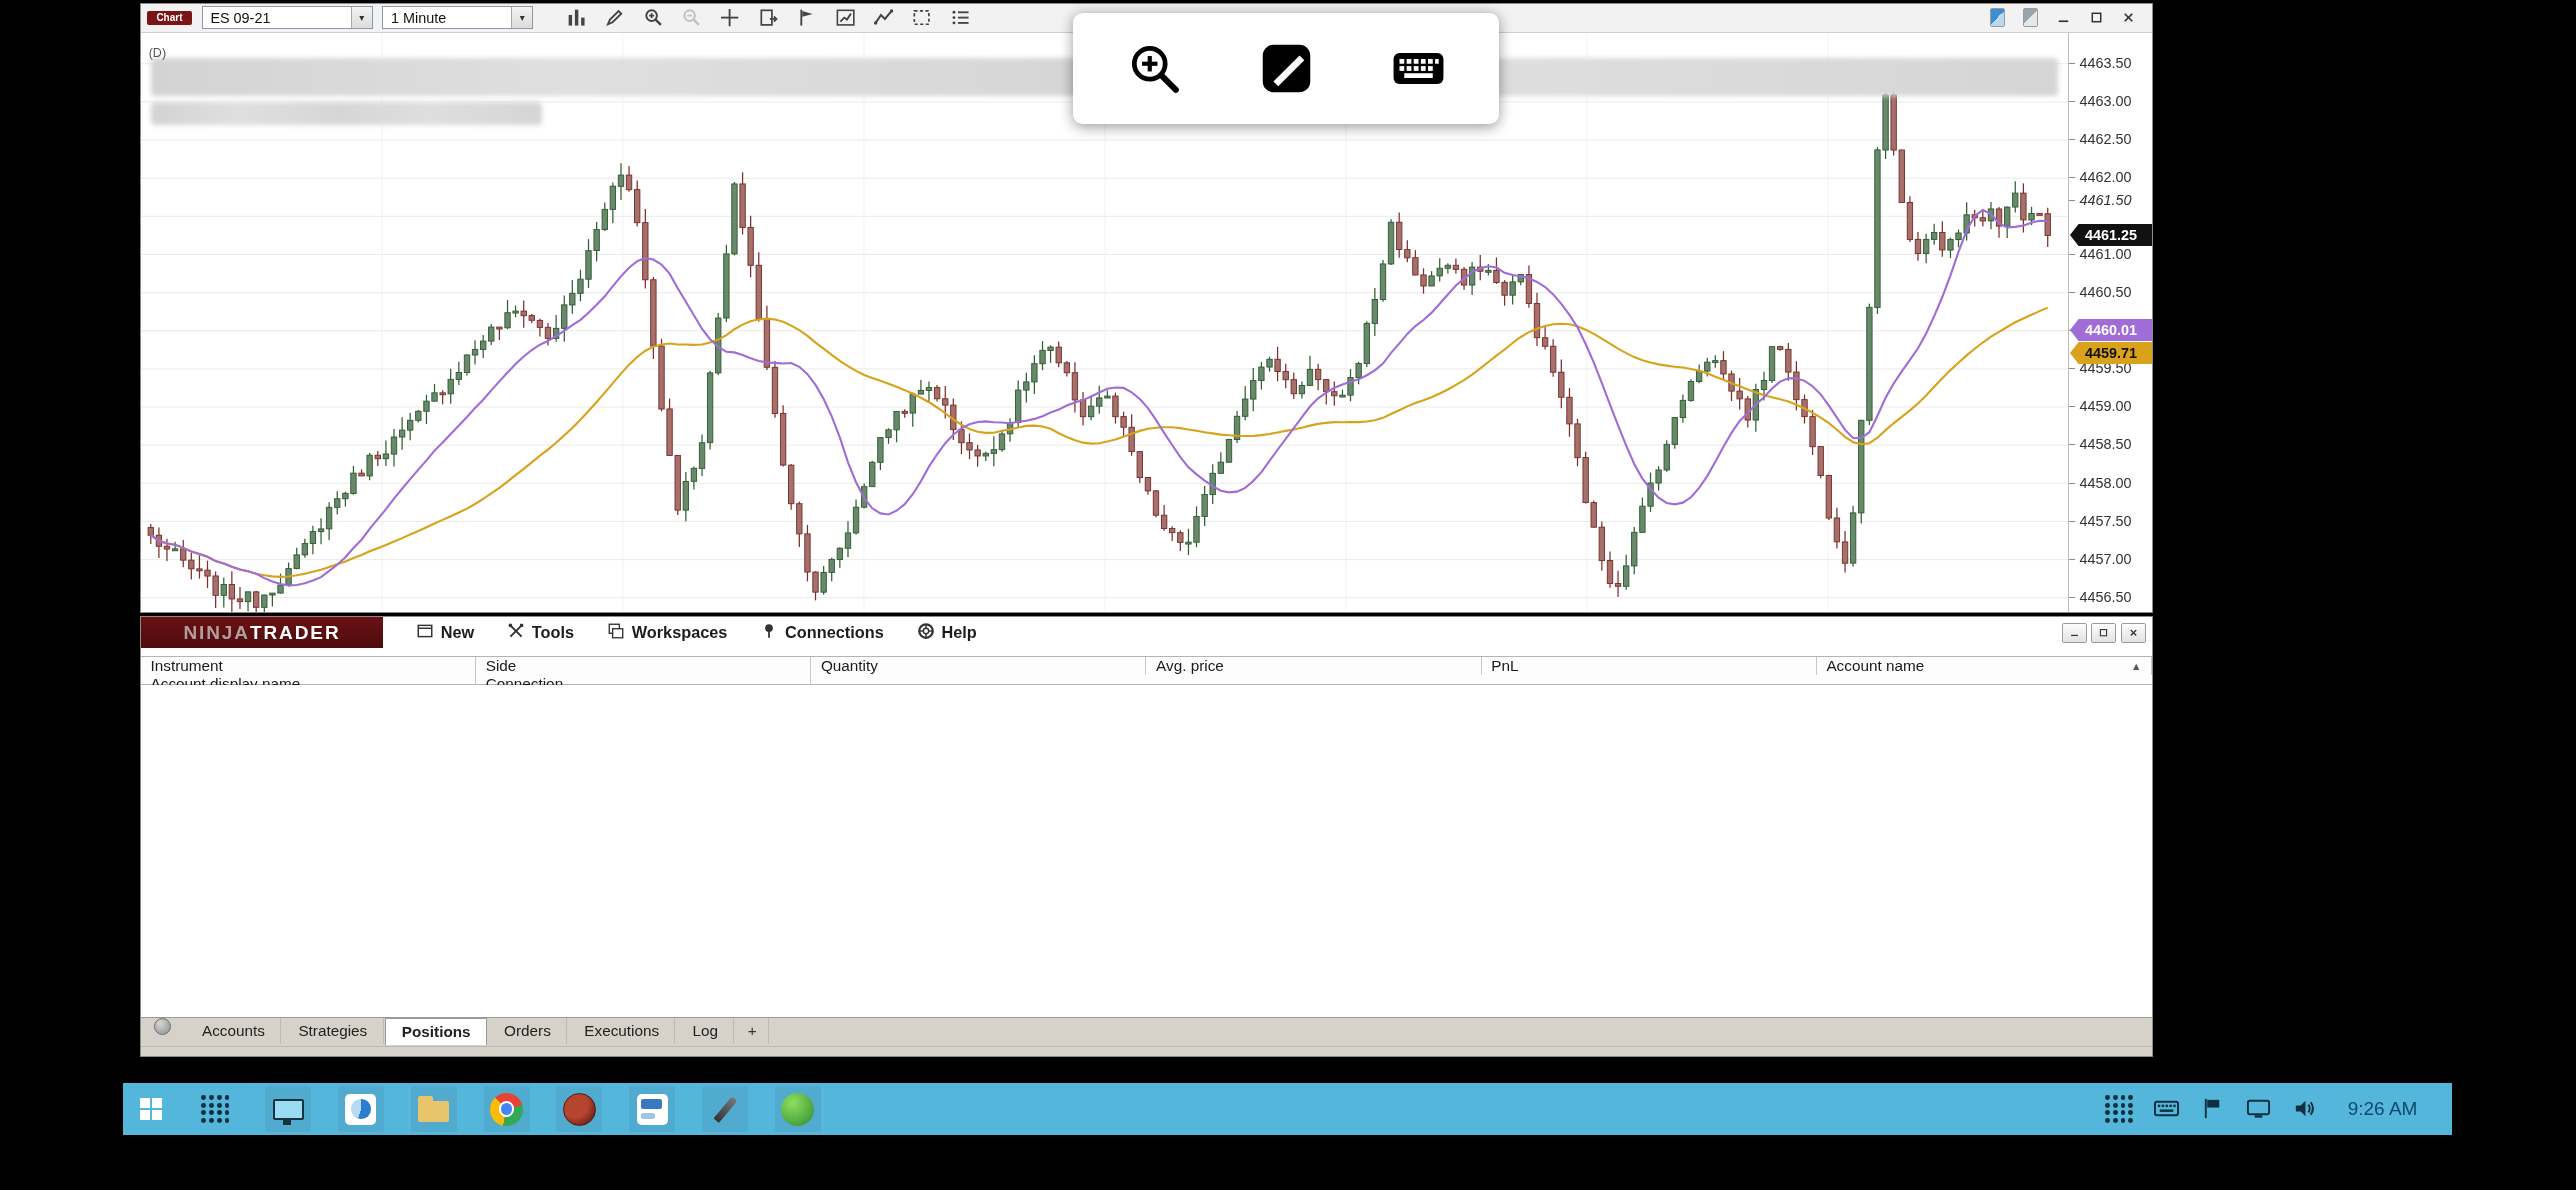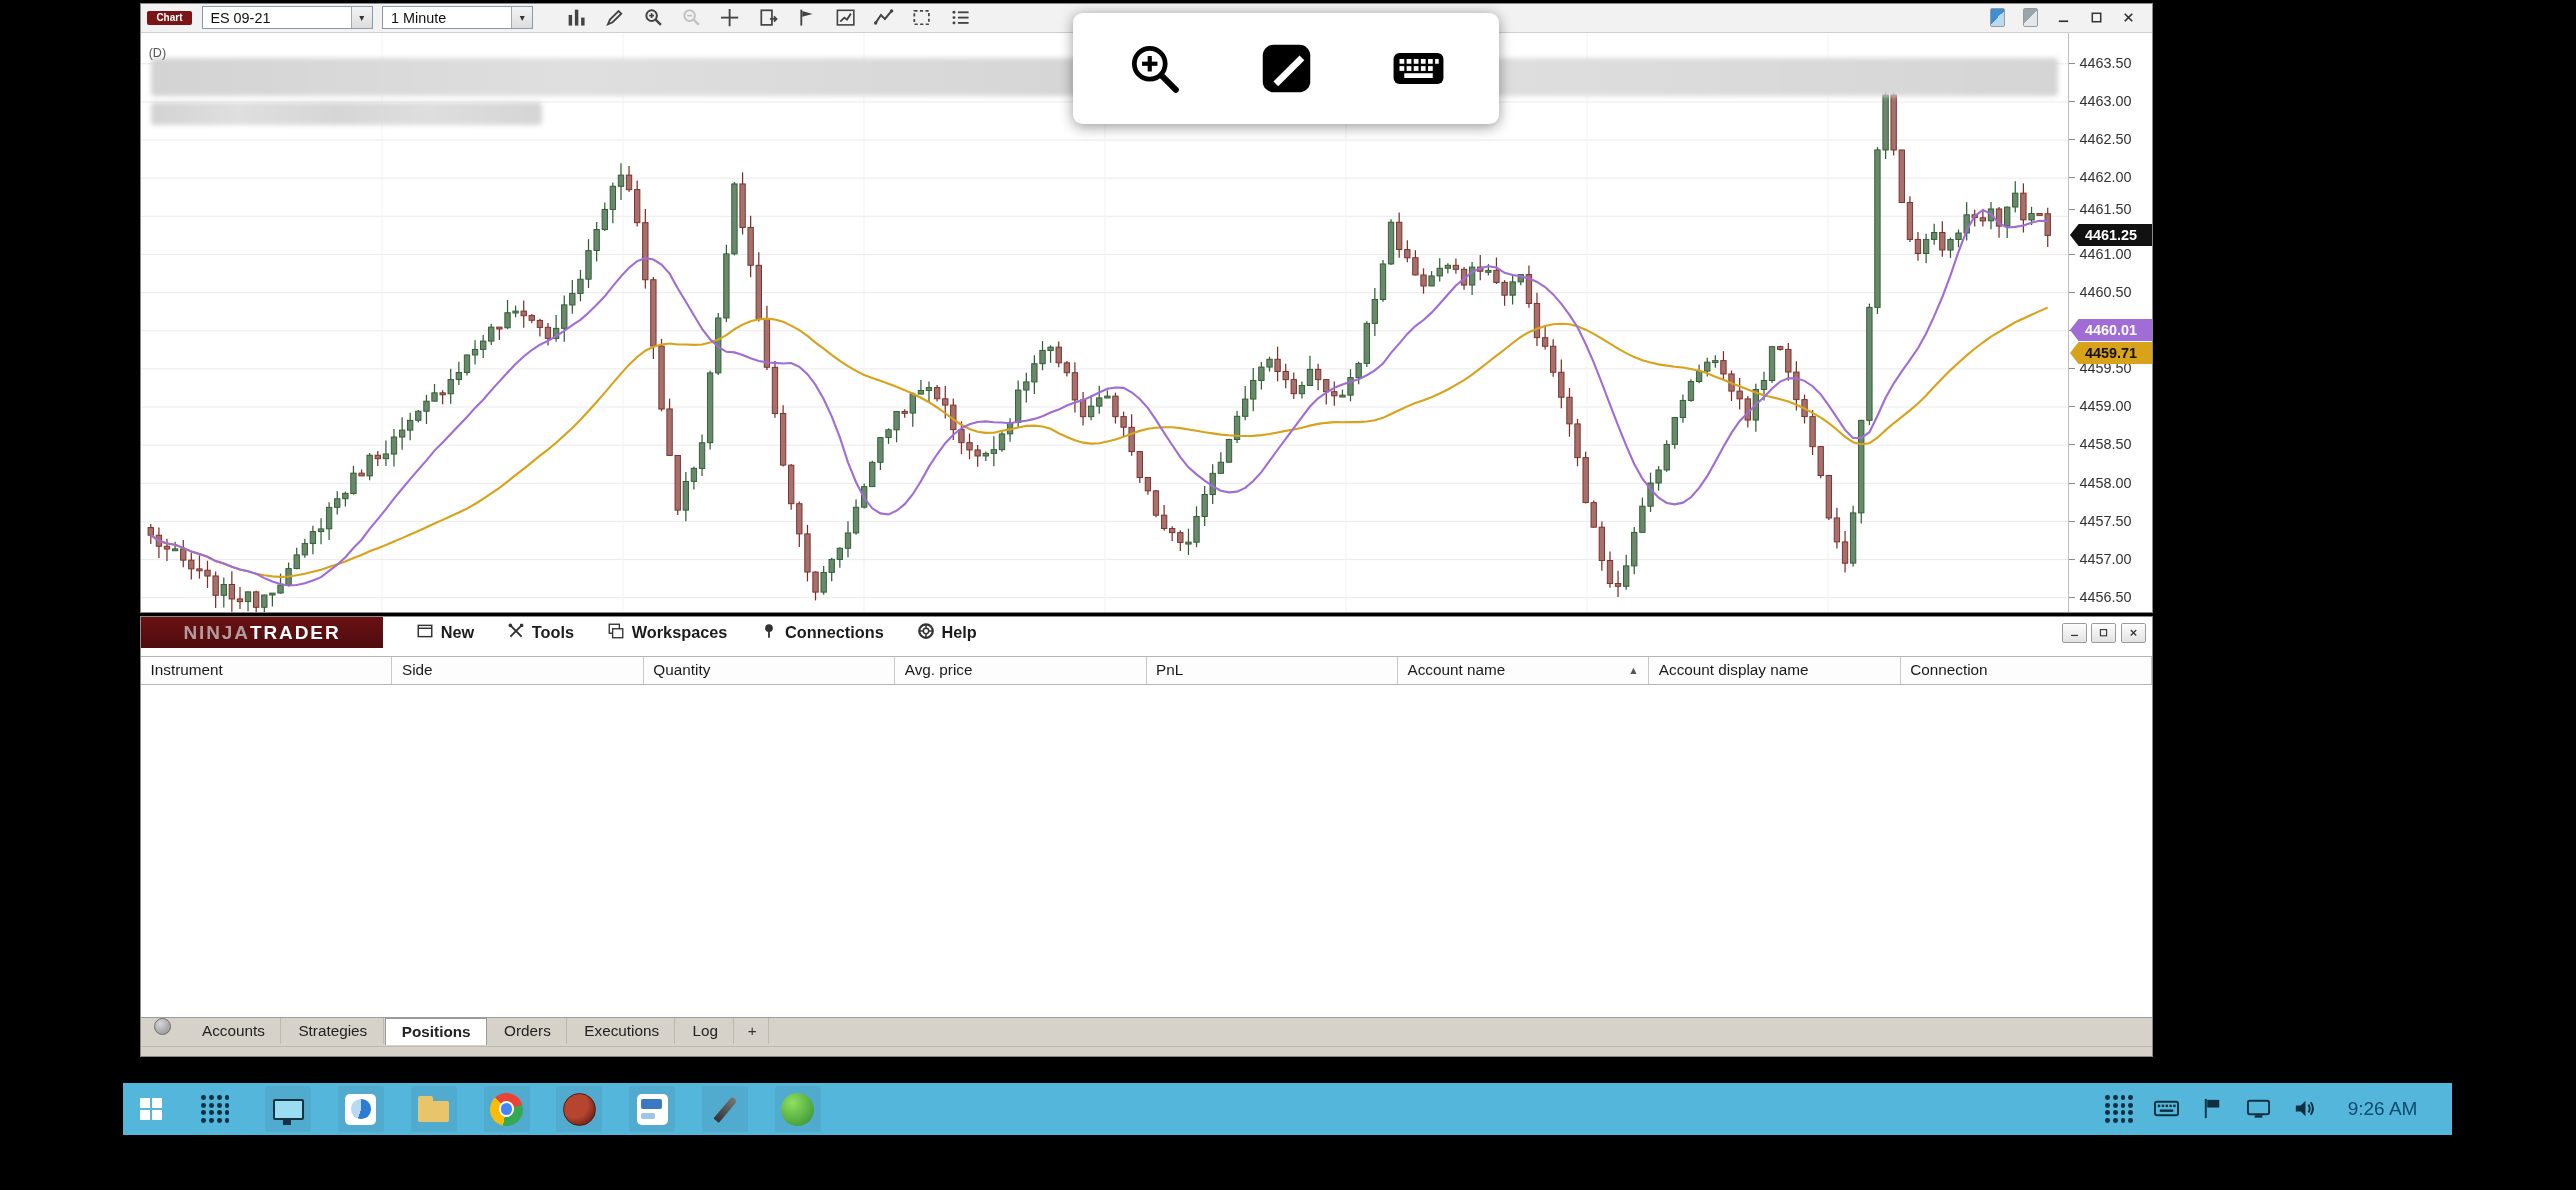--- a/index.html
+++ b/index.html
@@ -51,21 +51,21 @@
   .cc-logo .ninja{color:#b49c9c;}
   .cc-logo .trader{color:#fff;}
   .cc-menu{display:flex;align-items:center;gap:33px;margin-left:33px;}
   .menu-item{display:flex;align-items:center;gap:6.7px;font-size:16.3px;font-weight:bold;color:#1c1c1c;cursor:pointer;}
   .menu-item svg{width:18px;height:18px;}
   .cc-winbtns{margin-left:auto;display:flex;gap:4.8px;padding-right:5.8px;}
   .ccbtn{width:25px;height:20px;background:linear-gradient(#fdfdfd,#e2e2e2);border:1px solid #9a9a9a;border-radius:1.9px;display:flex;align-items:center;justify-content:center;cursor:pointer;}
   .ccbtn svg{width:13.4px;height:13.4px;}
 
   .cc-gap{height:7.7px;background:#fff;}
-  .cc-header{display:grid;grid-template-columns:repeat(8,1fr);height:29px;border-top:1px solid #b5b5b5;border-bottom:1px solid #b5b5b5;background:#fdfdfd;}
+  .cc-header{display:grid;grid-template-columns:repeat(6,1fr);height:29px;border-top:1px solid #b5b5b5;border-bottom:1px solid #b5b5b5;background:#fdfdfd;}
   .col{display:flex;align-items:center;padding:0 9.6px;font-size:15.3px;color:#1a1a1a;border-right:1px solid #c9c9c9;cursor:pointer;}
   .sort{margin-left:auto;font-size:10.5px;color:#555;}
   .cc-body{flex:1;background:#fff;}
 
   .cc-tabs{height:29px;background:#d6d2ca;border-top:1px solid #9a9a9a;display:flex;align-items:flex-start;padding-left:13.4px;gap:1.9px;}
   .status-dot{width:17px;height:17px;border-radius:50%;background:radial-gradient(circle at 35% 30%,#d6d6d6,#8d8d8d);border:1px solid #6f6f6f;margin-right:13.4px;}
   .tab{padding:3.8px 15.3px;font-size:15.3px;color:#222;border-right:1px solid #bdb9b1;cursor:pointer;}
   .tab.active{background:#fff;font-weight:bold;border:1px solid #9a9a9a;border-bottom:none;}
   .tab.add{padding:3.8px 11.5px;color:#333;}
   .cc-statusbar{height:9.6px;background:#d6d2ca;border-top:1px solid #bdb9b1;}
@@ -692,21 +692,21 @@
           </svg>
         <div class="redact r1"></div>
         <div class="redact r2"></div>
         <span class="series-label">(D)</span>
       </div>
       <div class="axis" id="price-axis">
           <div class="tick" style="top: 22px;">4463.50</div>
           <div class="tick" style="top: 60px;">4463.00</div>
           <div class="tick" style="top: 98px;">4462.50</div>
           <div class="tick" style="top: 136px;">4462.00</div>
-          <div class="tick" style="top: 168px;">4461.50</div>
+          <div class="tick" style="top: 159px; font-style: italic;">4461.50</div>
           <div class="tick" style="top: 213px;">4461.00</div>
           <div class="tick" style="top: 251px;">4460.50</div>
           <div class="tick" style="top: 289px;">4460.00</div>
           <div class="tick" style="top: 327px;">4459.50</div>
           <div class="tick" style="top: 365px;">4459.00</div>
           <div class="tick" style="top: 403px;">4458.50</div>
           <div class="tick" style="top: 442px;">4458.00</div>
           <div class="tick" style="top: 480px;">4457.50</div>
           <div class="tick" style="top: 518px;">4457.00</div>
           <div class="tick" style="top: 556px;">4456.50</div>

